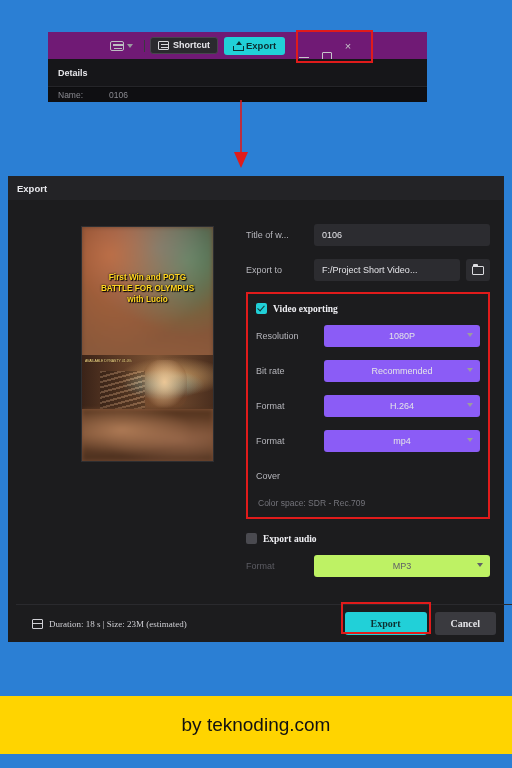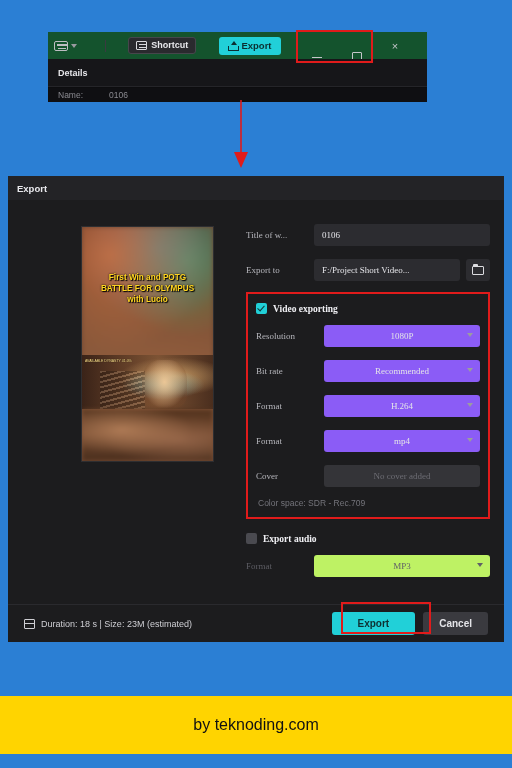--- a/index.html
+++ b/index.html
@@ -12,23 +12,23 @@
 
   
   #top-window {
     position: absolute; left: 48px; top: 32px;
     width: 379px; height: 70px;
     background: #0d0d0f;
     overflow: hidden;
   }
   #top-titlebar {
     position: absolute; left: 0; top: 0; width: 100%; height: 27px;
-    background: #14532d;
-    display: flex; align-items: center; justify-content: space-between;
-    padding-right: 21px; gap: 0;
+    background: #701a75;
+    display: flex; align-items: center; justify-content: center;
+    padding-right: 12px; gap: 0;
   }
   .tb-icon-group {
     display: flex; align-items: center; gap: 3px;
     padding: 0 6px; color: #c9c9cd;
   }
   .kbd-icon {
     width: 14px; height: 10px; border: 1px solid #bdbdc2; border-radius: 2px;
     position: relative; display: inline-block;
   }
   .kbd-icon::before {
@@ -180,21 +180,21 @@
     position: absolute; left: 0; top: 182px; width: 100%; bottom: 0;
     background:
       radial-gradient(ellipse at 30% 40%, rgba(190,135,95,.8), rgba(0,0,0,0) 55%),
       radial-gradient(ellipse at 75% 60%, rgba(160,110,80,.75), rgba(0,0,0,0) 55%),
       linear-gradient(180deg, #54341f 0%, #6d452c 50%, #4b2f1e 100%);
     filter: blur(2.2px);
   }
 
   
   #form-col { flex: 1; margin-left: 32px; position: relative; }
-  .frow { display: flex; align-items: center; height: 26px; margin-bottom: 9px; font-family: Liberation Serif, serif; }
+  .frow { display: flex; align-items: center; height: 26px; margin-bottom: 9px; }
   .flabel { width: 68px; color: #b6b6bc; font-size: 9px; flex: none; }
   .finput {
     flex: 1; height: 22px; background: #2c2c30; border: none; border-radius: 3px;
     color: #e4e4e8; font-size: 9px; padding: 0 8px;
     display: flex; align-items: center;
   }
   .fselect {
     flex: 1; height: 22px; background: #8b5cf6; border-radius: 3px;
     color: #e4e4e8; font-size: 9px;
     display: flex; align-items: center; justify-content: center;
@@ -253,23 +253,23 @@
   
   #watermark {
     position: absolute; left: 0; right: 0; top: 352px;
     text-align: center; font-size: 29px; font-weight: bold;
     color: rgba(255,255,255,0.085); letter-spacing: .2px;
     pointer-events: none; z-index: 5;
   }
 
   
   #dlg-footer {
-    position: absolute; left: 0; bottom: 0; width: 100%; height: 38px;
+    position: absolute; left: 8px; bottom: 0; width: 100%; height: 38px;
     border-top: 1px solid #2a2a2e;
-    display: flex; align-items: center; padding: 0 16px;
+    display: flex; align-items: center; padding: 0 16px; font-family: Liberation Serif, serif;
   }
   #duration-info { display: flex; align-items: center; gap: 6px; color: #cfcfd4; font-size: 9px; }
   .film-glyph {
     width: 11px; height: 10px; border: 1.3px solid #cfcfd4; border-radius: 1px;
     position: relative; flex: none;
   }
   .film-glyph::after {
     content: ""; position: absolute; left: -1.3px; top: 3.3px;
     width: 11px; height: 1.3px; background: #cfcfd4;
   }
@@ -286,21 +286,21 @@
     position: absolute; right: 73px; bottom: 8px;
     width: 90px; height: 32px; border: 2px solid #e01b1b; pointer-events: none;
   }
 
   
   #bottom-banner {
     position: absolute; left: 0; top: 696px; width: 512px; height: 58px;
     background: #ffd400;
     display: flex; align-items: center; justify-content: center;
   }
-  #bottom-banner span { color: #111; font-size: 16px; }
+  #bottom-banner span { color: #111; font-size: 19px; }
 </style>
 </head>
 <body>
 
 <div id="top-window">
 
   <div id="top-titlebar">
     <div class="tb-icon-group">
       <span class="kbd-icon"></span>
       <span class="chev"></span>
@@ -410,21 +410,20 @@
           <span class="flabel">Format</span>
           <div class="fselect">
             <span>mp4</span>
             <span class="caret"></span>
           </div>
         </div>
 
 
         <div class="frow">
           <span class="flabel">Cover</span>
-          <div class="cover-disabled">No cover added</div>
         </div>
 
         <div id="colorspace">Color space: SDR - Rec.709</div>
       </div>
 
       <div id="audio-sec">
         <div class="section-head">
           <span class="chk off"></span>
           <span>Export audio</span>
         </div>

